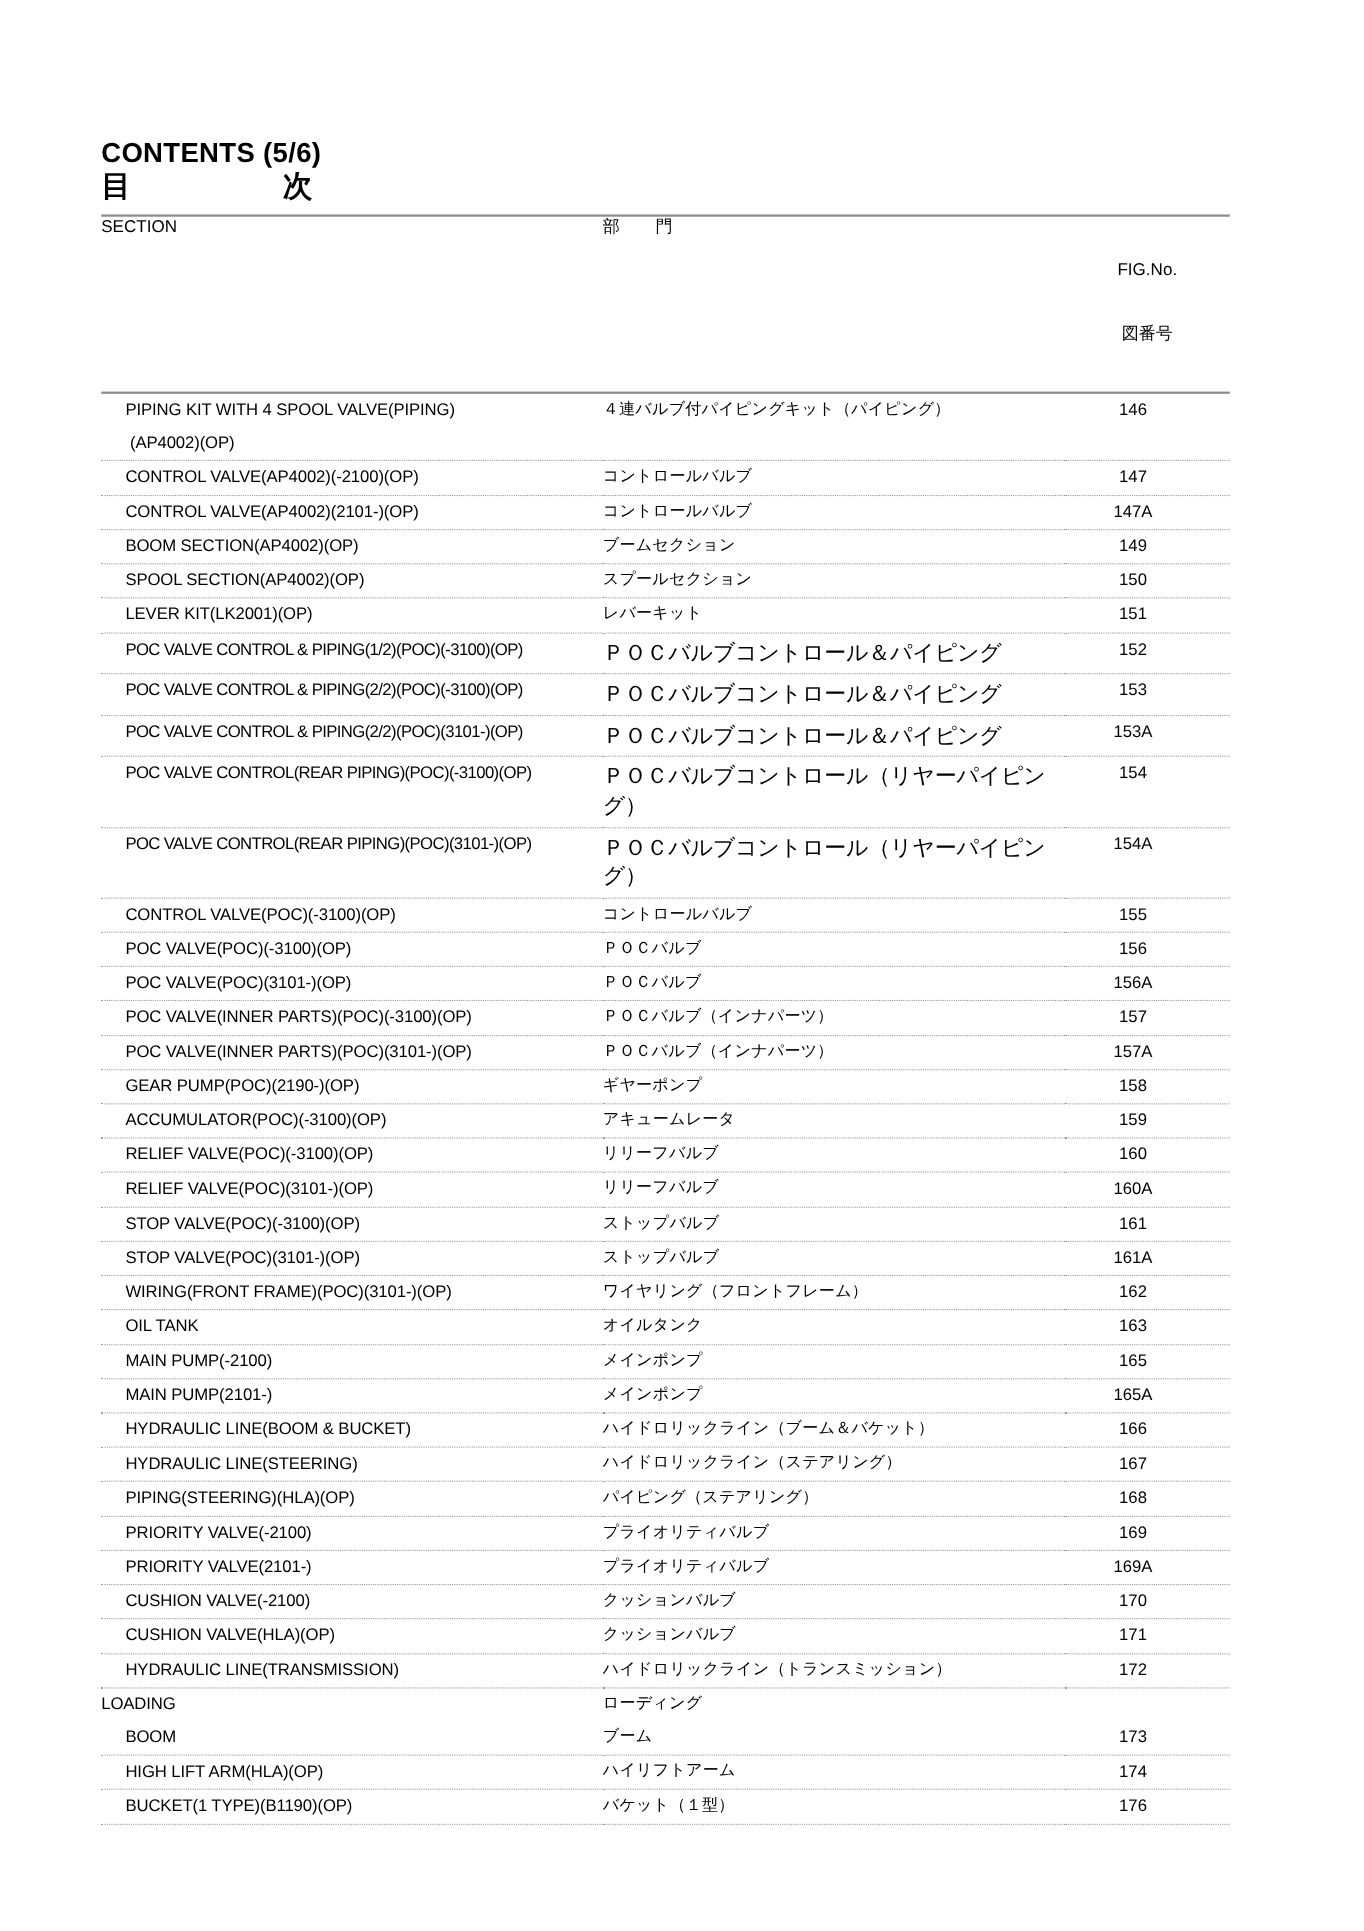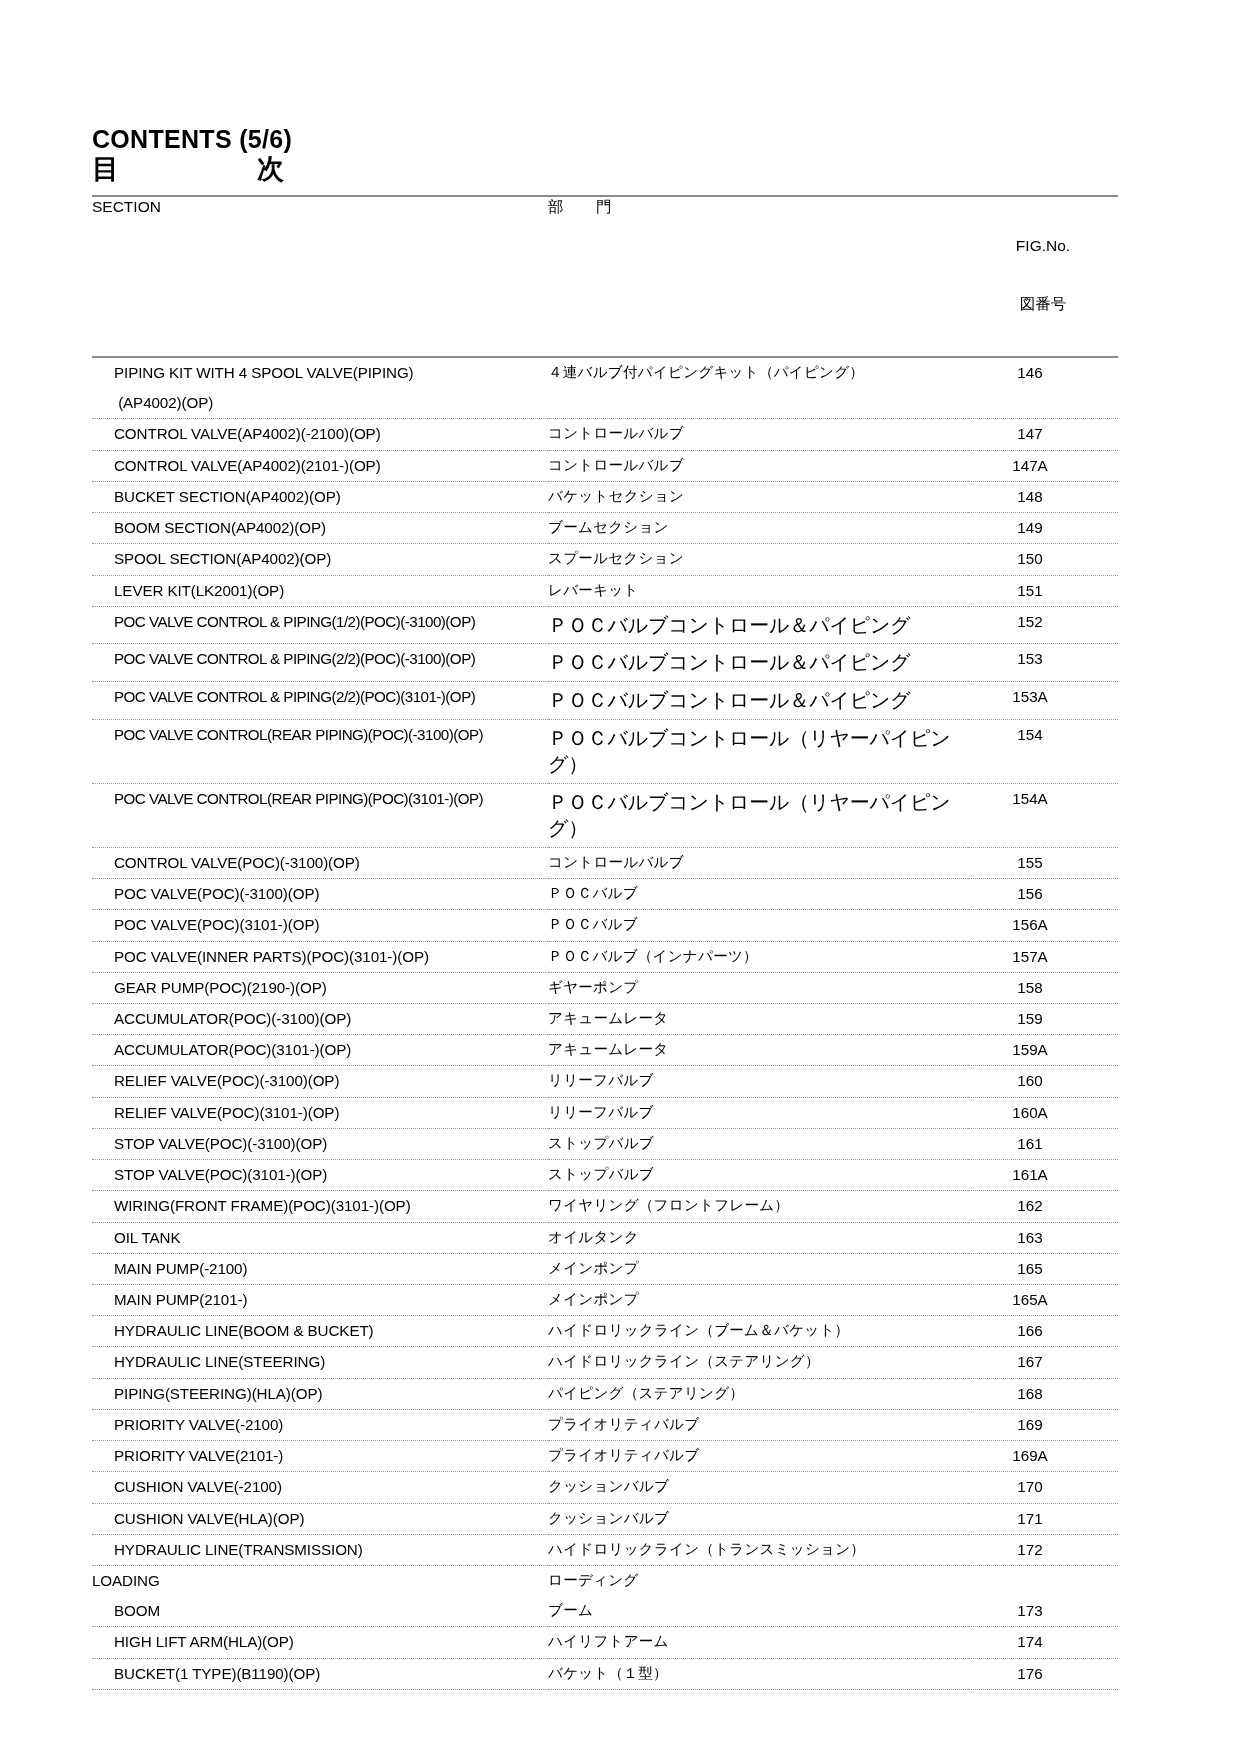--- a/index.html
+++ b/index.html
@@ -174,25 +174,20 @@
             <td class="en">CONTROL VALVE(AP4002)(-2100)(OP)</td>
             <td class="jp">コントロールバルブ</td>
             <td class="fig">147</td>
           </tr>
           <tr class="item">
             <td class="en">CONTROL VALVE(AP4002)(2101-)(OP)</td>
             <td class="jp">コントロールバルブ</td>
             <td class="fig">147A</td>
           </tr>
           <tr class="item">
-            <td class="en">BUCKET SECTION(AP4002)(OP)</td>
-            <td class="jp">バケットセクション</td>
-            <td class="fig">148</td>
-          </tr>
-          <tr class="item">
             <td class="en">BOOM SECTION(AP4002)(OP)</td>
             <td class="jp">ブームセクション</td>
             <td class="fig">149</td>
           </tr>
           <tr class="item">
             <td class="en">SPOOL SECTION(AP4002)(OP)</td>
             <td class="jp">スプールセクション</td>
             <td class="fig">150</td>
           </tr>
           <tr class="item">
@@ -234,38 +229,38 @@
             <td class="en">POC VALVE(POC)(-3100)(OP)</td>
             <td class="jp">ＰＯＣバルブ</td>
             <td class="fig">156</td>
           </tr>
           <tr class="item">
             <td class="en">POC VALVE(POC)(3101-)(OP)</td>
             <td class="jp">ＰＯＣバルブ</td>
             <td class="fig">156A</td>
           </tr>
           <tr class="item">
+            <td class="en">POC VALVE(INNER PARTS)(POC)(-3100)(OP)</td>
+            <td class="jp">ＰＯＣバルブ（インナパーツ）</td>
+            <td class="fig">157</td>
+          </tr>
+          <tr class="item">
             <td class="en">POC VALVE(INNER PARTS)(POC)(3101-)(OP)</td>
             <td class="jp">ＰＯＣバルブ（インナパーツ）</td>
             <td class="fig">157A</td>
           </tr>
           <tr class="item">
             <td class="en">GEAR PUMP(POC)(2190-)(OP)</td>
             <td class="jp">ギヤーポンプ</td>
             <td class="fig">158</td>
           </tr>
           <tr class="item">
             <td class="en">ACCUMULATOR(POC)(-3100)(OP)</td>
             <td class="jp">アキュームレータ</td>
             <td class="fig">159</td>
-          </tr>
-          <tr class="item">
-            <td class="en">ACCUMULATOR(POC)(3101-)(OP)</td>
-            <td class="jp">アキュームレータ</td>
-            <td class="fig">159A</td>
           </tr>
           <tr class="item">
             <td class="en">RELIEF VALVE(POC)(-3100)(OP)</td>
             <td class="jp">リリーフバルブ</td>
             <td class="fig">160</td>
           </tr>
           <tr class="item">
             <td class="en">RELIEF VALVE(POC)(3101-)(OP)</td>
             <td class="jp">リリーフバルブ</td>
             <td class="fig">160A</td>

